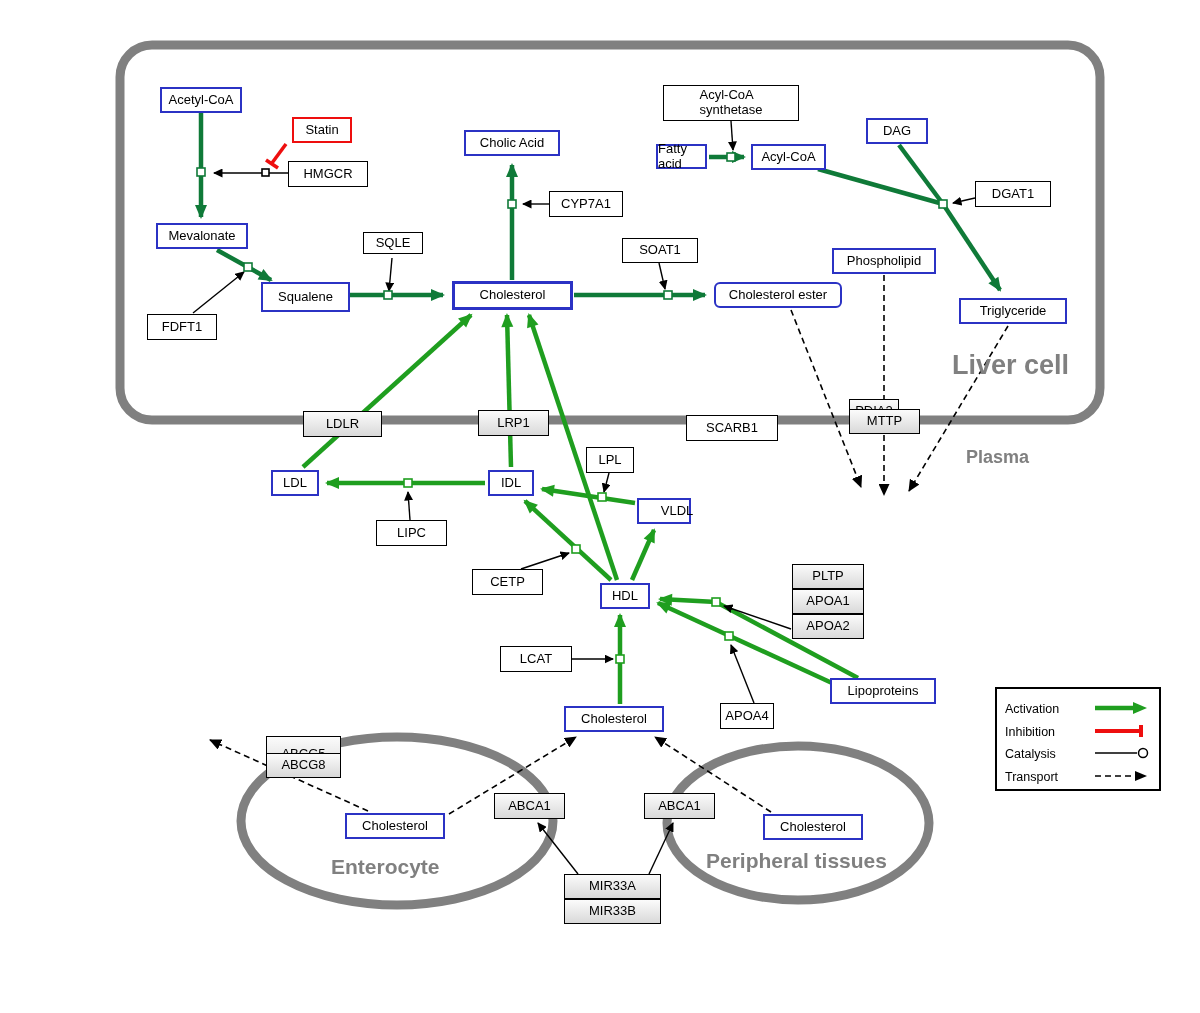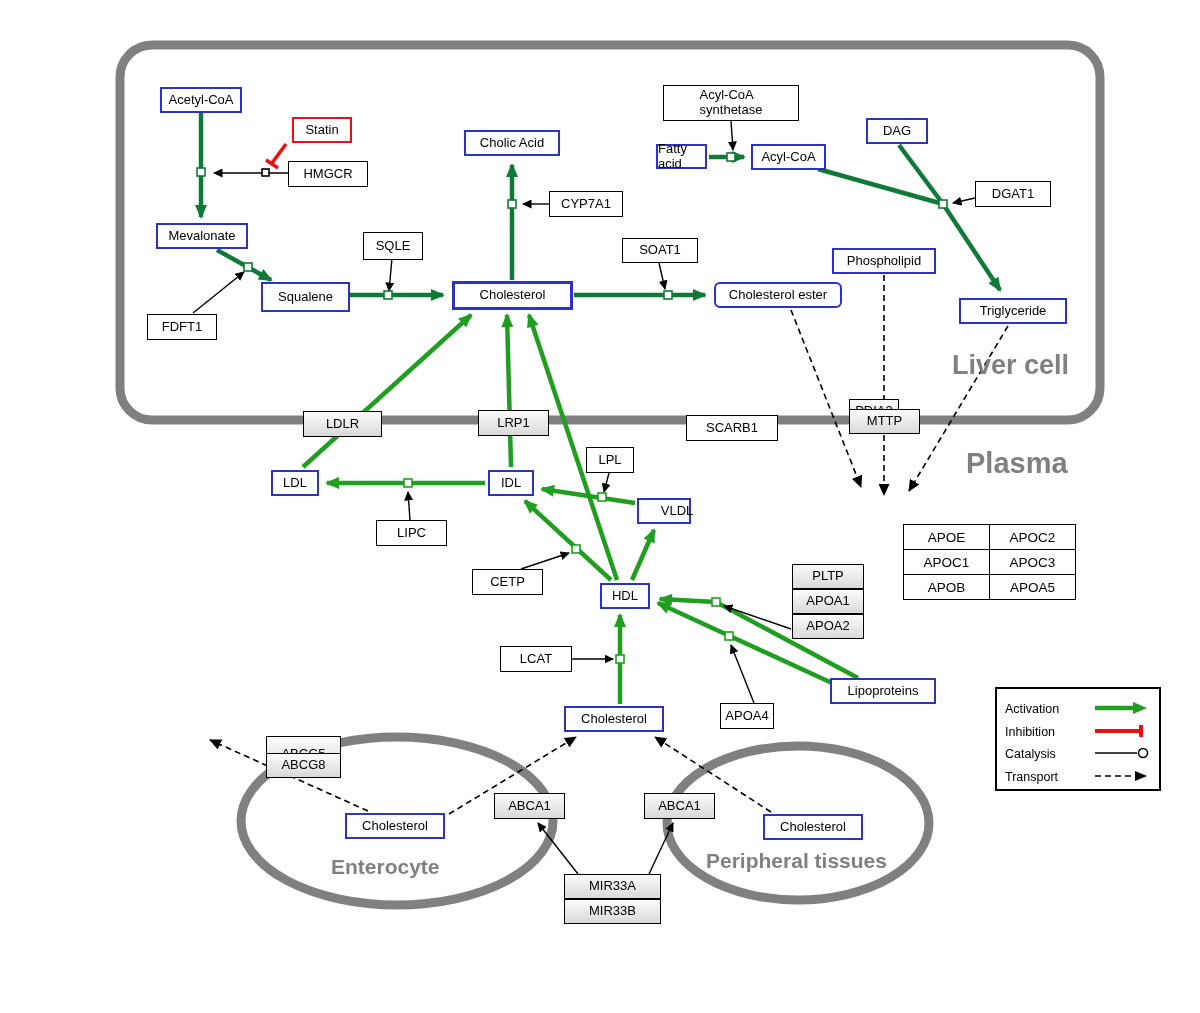--- a/index.html
+++ b/index.html
@@ -138,21 +138,21 @@
       <rect x="598" y="493" width="8" height="8" class="anchor b"></rect>
       <rect x="572" y="545" width="8" height="8" class="anchor b"></rect>
       <rect x="616" y="655" width="8" height="8" class="anchor b"></rect>
       <rect x="712" y="598" width="8" height="8" class="anchor b"></rect>
       <rect x="725" y="632" width="8" height="8" class="anchor b"></rect>
       <rect x="262" y="169" width="7" height="7" class="anchor k"></rect>
     </g>
   </svg>
 
   <div class="rlabel" style="left:952px;top:350px;font-size:27px;">Liver cell</div>
-  <div class="rlabel" style="left:966px;top:447px;font-size:29px;">Plasma</div>
+  <div class="rlabel" style="left:966px;top:447px;font-size:18px;">Plasma</div>
   <div class="rlabel" style="left:331px;top:855px;font-size:21px;">Enterocyte</div>
   <div class="rlabel" style="left:706px;top:849px;font-size:21px;">Peripheral tissues</div>
 
   <div class="node metab" style="left:160px;top:87px;width:82px;height:26px;">Acetyl-CoA</div>
   <div class="node metab" style="left:156px;top:223px;width:92px;height:26px;">Mevalonate</div>
   <div class="node metab" style="left:261px;top:282px;width:89px;height:30px;">Squalene</div>
   <div class="node metab em" style="left:452px;top:281px;width:121px;height:29px;">Cholesterol</div>
   <div class="node metab" style="left:464px;top:130px;width:96px;height:26px;">Cholic Acid</div>
   <div class="node metab" style="left:656px;top:144px;width:51px;height:25px;">Fatty acid</div>
   <div class="node metab" style="left:751px;top:144px;width:75px;height:26px;">Acyl-CoA</div>
@@ -165,21 +165,21 @@
   <div class="node metab" style="left:637px;top:498px;width:54px;height:26px;padding-left:26px;">VLDL</div>
   <div class="node metab" style="left:600px;top:583px;width:50px;height:26px;">HDL</div>
   <div class="node metab" style="left:564px;top:706px;width:100px;height:26px;">Cholesterol</div>
   <div class="node metab" style="left:345px;top:813px;width:100px;height:26px;">Cholesterol</div>
   <div class="node metab" style="left:763px;top:814px;width:100px;height:26px;">Cholesterol</div>
   <div class="node metab" style="left:830px;top:678px;width:106px;height:26px;">Lipoproteins</div>
 
   <div class="node statin" style="left:260px;top:117px;width:60px;height:26px;">Statin</div>
 
   <div class="node" style="left:288px;top:161px;width:80px;height:26px;">HMGCR</div>
-  <div class="node" style="left:363px;top:232px;width:60px;height:28px;">SQLE</div>
+  <div class="node" style="left:363px;top:232px;width:60px;height:22px;">SQLE</div>
   <div class="node" style="left:549px;top:191px;width:74px;height:26px;">CYP7A1</div>
   <div class="node" style="left:147px;top:314px;width:70px;height:26px;">FDFT1</div>
   <div class="node" style="left:622px;top:238px;width:76px;height:25px;">SOAT1</div>
   <div class="node" style="left:663px;top:85px;width:136px;height:36px;">Acyl-CoA
 synthetase</div>
   <div class="node" style="left:975px;top:181px;width:76px;height:26px;">DGAT1</div>
   <div class="node" style="left:686px;top:415px;width:92px;height:26px;">SCARB1</div>
   <div class="node" style="left:586px;top:447px;width:48px;height:26px;">LPL</div>
   <div class="node" style="left:376px;top:520px;width:71px;height:26px;">LIPC</div>
   <div class="node" style="left:472px;top:569px;width:71px;height:26px;">CETP</div>
@@ -193,36 +193,20 @@
   <div class="node g" style="left:792px;top:564px;width:72px;height:25px;">PLTP</div>
   <div class="node g" style="left:792px;top:589px;width:72px;height:25px;">APOA1</div>
   <div class="node g" style="left:792px;top:614px;width:72px;height:25px;">APOA2</div>
   <div class="node g" style="left:266px;top:728px;width:75px;height:37px;margin-top:8px;">ABCG5</div>
   <div class="node g" style="left:266px;top:753px;width:75px;height:25px;">ABCG8</div>
   <div class="node g" style="left:494px;top:793px;width:71px;height:26px;">ABCA1</div>
   <div class="node g" style="left:644px;top:793px;width:71px;height:26px;">ABCA1</div>
   <div class="node g" style="left:564px;top:874px;width:97px;height:25px;">MIR33A</div>
   <div class="node g" style="left:564px;top:899px;width:97px;height:25px;">MIR33B</div>
 
-  <table class="apo-table">
-    <tbody>
-        <tr>
-      <td>APOE</td>
-      <td>APOC2</td>
-    </tr>
-    <tr>
-      <td>APOC1</td>
-      <td>APOC3</td>
-    </tr>
-    <tr>
-      <td>APOB</td>
-      <td>APOA5</td>
-    </tr>
-  </tbody>
-    </table>
 
   <div class="legend">
     <div class="legend-row">
       <span class="lbl">Activation</span>
       <svg width="58" height="16">
         <line x1="2" y1="8" x2="40" y2="8" class="eA"></line>
         <polygon points="40,2 54,8 40,14" class="fA"></polygon>
       </svg>
     </div>
     <div class="legend-row">

